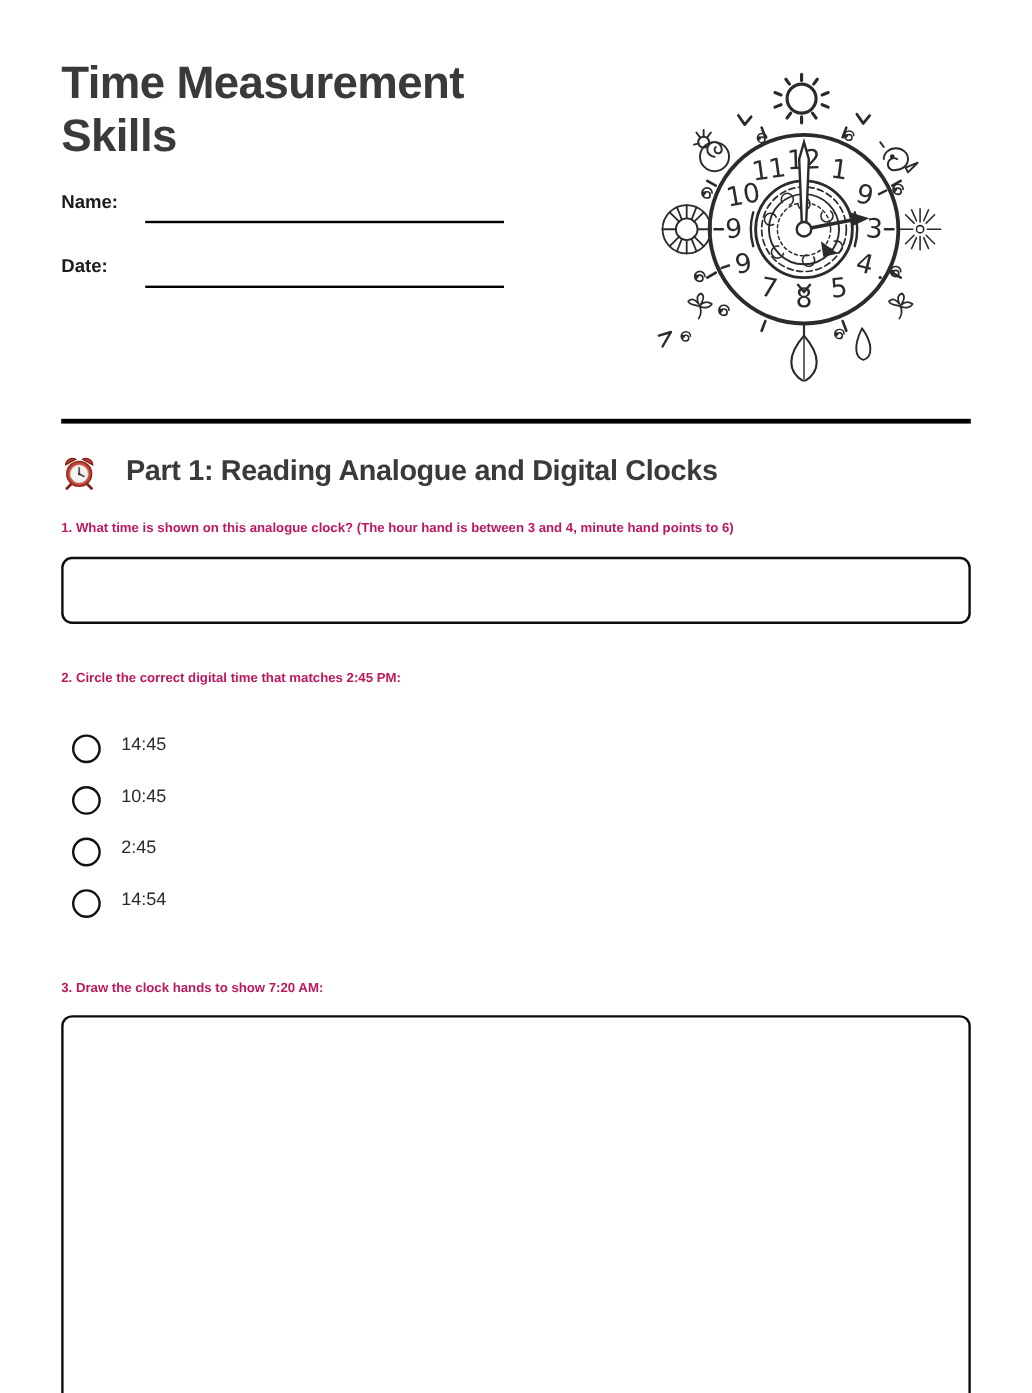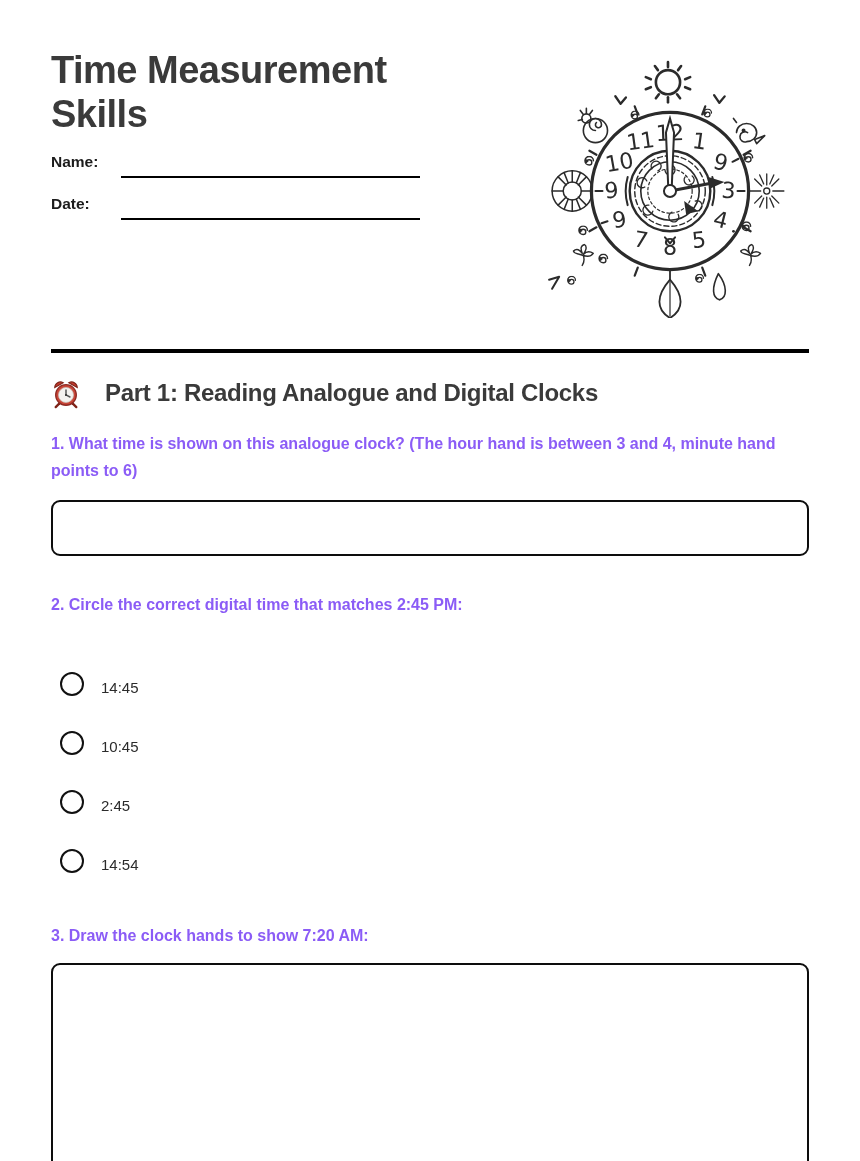--- a/index.html
+++ b/index.html
@@ -10,49 +10,49 @@
     color: #191919;
   }
   .page { width: 832px; height: 1161px; padding: 0 51px; position: relative; }
 
   
   .header { position: relative; padding-top: 48px; height: 349px; }
   .doc-title {
     font-size: 38px; font-weight: bold; color: #3a3a3a;
     line-height: 1.16; letter-spacing: -0.5px; max-width: 440px;
   }
-  .field-row { display: flex; align-items: flex-end; margin-top: 12px; height: 30px; }
+  .field-row { display: flex; align-items: flex-start; margin-top: 24px; height: 30px; }
   .field-label { font-size: 15.5px; font-weight: bold; color: #1c1c1c; width: 70px; padding-bottom: 7px; }
   .field-line { width: 299px; border-bottom: 2.5px solid #000; height: 26px; }
 
   .clock-wrap { position: absolute; top: 60px; left: 488px; width: 262px; height: 258px; }
   .clock-wrap svg { display: block; }
 
   
   .divider { border: none; border-top: 4px solid #000; width: 758px; }
 
   
   .section-heading {
     margin-top: 26px; display: flex; align-items: flex-start; gap: 24px;
     font-size: 24px; font-weight: bold; color: #3a3a3a; letter-spacing: -0.3px;
   }
   .question {
-    margin-top: 22px; font-size: 16px; font-weight: bold; color: #8b5cf6;
+    margin-top: 22px; font-size: 11px; font-weight: bold; color: #be185d;
     line-height: 1.68; max-width: 762px;
   }
   .answer-box {
     margin-top: 15px; width: 758px; height: 56px;
     border: 2.5px solid #0d0d0d; border-radius: 9px; background: #fff;
   }
   .answer-box.large { height: 380px; margin-top: 13px; }
   .question.q2 { margin-top: 36px; }
   .question.q3 { margin-top: 50px; }
 
   .options { margin-top: 37px; display: flex; flex-direction: column; gap: 19px; padding-left: 9px; }
-  .option-row { display: flex; align-items: flex-end; gap: 17px; height: 24px; margin-top: 16px; }
+  .option-row { display: flex; align-items: flex-start; gap: 17px; height: 24px; }
   .radio {
     width: 24px; height: 24px; border: 2.5px solid #111; border-radius: 50%;
     background: #fff; flex: 0 0 auto; cursor: pointer;
   }
   .option-label { font-size: 15px; color: #2b2b2b; }
 
   .ink { stroke: #2b2b2b; fill: none; stroke-linecap: round; stroke-linejoin: round; }
 </style>
 </head>
 <body>

